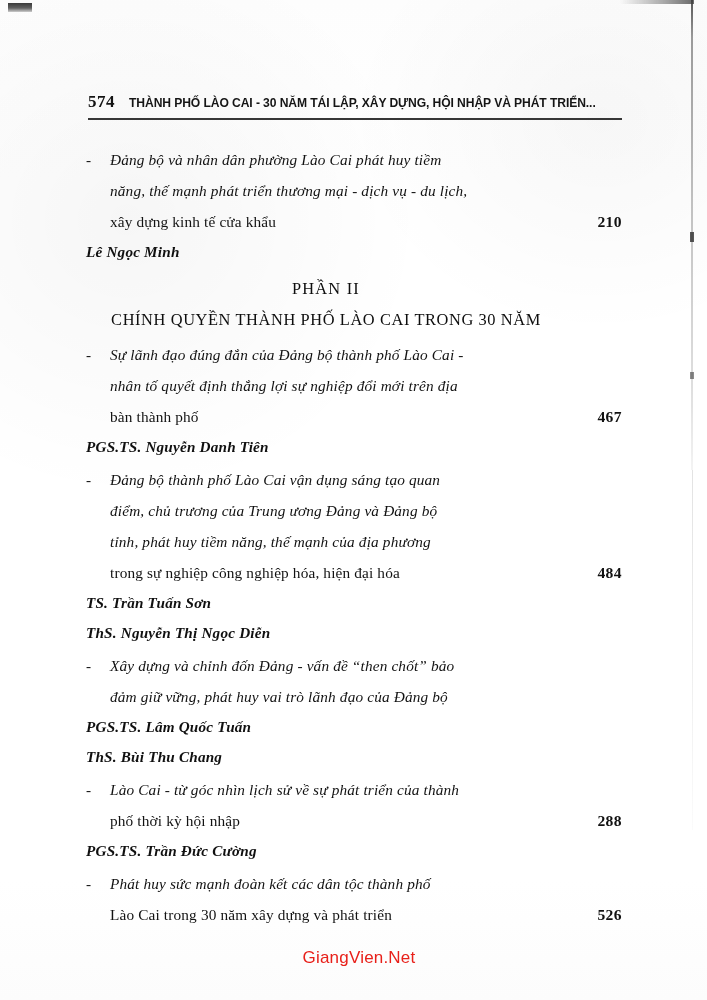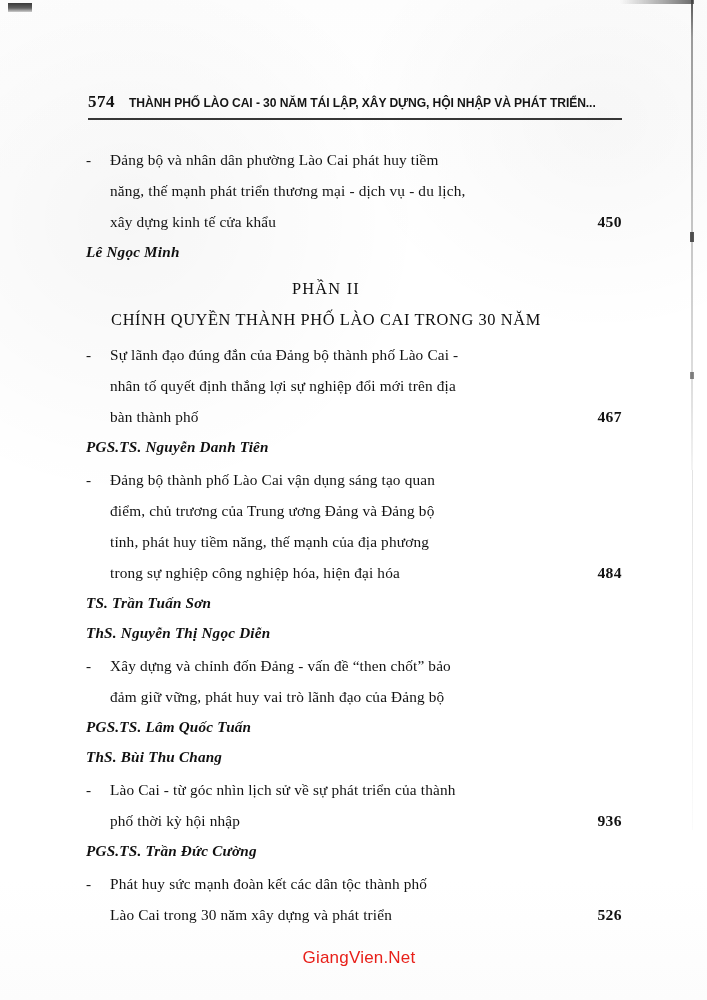--- a/index.html
+++ b/index.html
@@ -142,20 +142,21 @@
     letter-spacing: 0.15px;
   }
   
   .toc-line.stretch {
     display: flex;
     justify-content: space-between;
     width: 470px;
   }
   .toc-line.stretch > span {
     display: inline-block;
+    font-style: italic;
   }
 
   .entry-bullet {
     position: absolute;
     left: 0px;
     top: 0px;
     font-size: 15.3px;
     line-height: 31px;
     color: #121212;
   }
@@ -249,21 +250,21 @@
       <span class="entry-bullet">-</span>
       <div class="entry-text-block">
         <span class="toc-line stretch">
           <span>Đảng bộ và nhân dân phường Lào Cai phát huy tiềm</span>
         </span>
         <span class="toc-line stretch">
           <span>năng, thế mạnh phát triển thương mại - dịch vụ - du lịch,</span>
         </span>
         <span class="toc-line">
           <span>xây dựng kinh tế cửa khẩu</span>
-          <span class="folio">450</span>
+          <span class="folio">210</span>
         </span>
       </div>
       <span class="author-line">Lê Ngọc Minh</span>
     </div>
 
     <div class="part-heading">
       <span class="head-line part-no">PHẦN II</span>
       <span class="head-line">CHÍNH QUYỀN THÀNH PHỐ LÀO CAI TRONG 30 NĂM</span>
     </div>
 
@@ -320,21 +321,21 @@
     </div>
 
     <div class="toc-entry">
       <span class="entry-bullet">-</span>
       <div class="entry-text-block">
         <span class="toc-line stretch">
           <span>Lào Cai - từ góc nhìn lịch sử về sự phát triển của thành</span>
         </span>
         <span class="toc-line">
           <span>phố thời kỳ hội nhập</span>
-          <span class="folio">936</span>
+          <span class="folio">288</span>
         </span>
       </div>
       <span class="author-line">PGS.TS. Trần Đức Cường</span>
     </div>
 
     <div class="toc-entry">
       <span class="entry-bullet">-</span>
       <div class="entry-text-block">
         <span class="toc-line stretch">
           <span>Phát huy sức mạnh đoàn kết các dân tộc thành phố</span>

